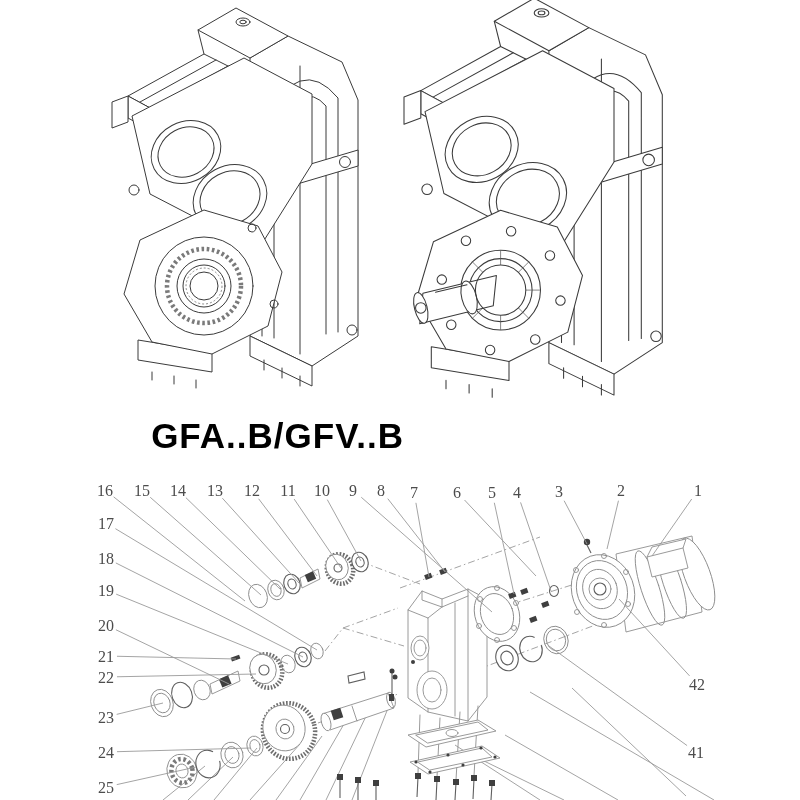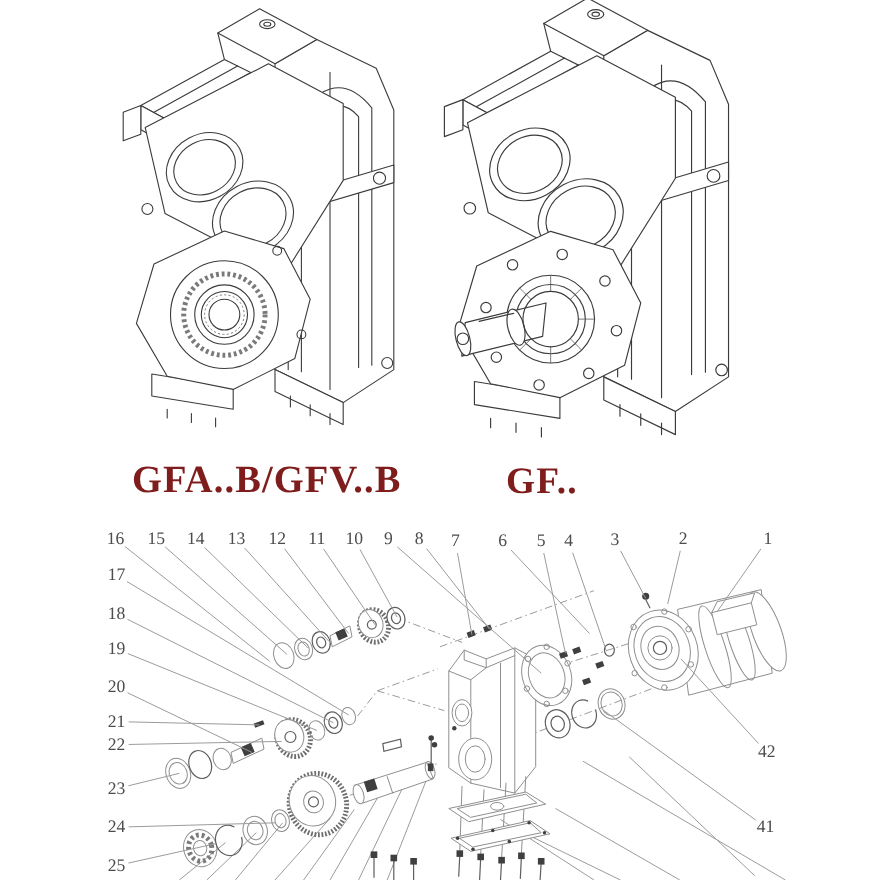--- a/index.html
+++ b/index.html
@@ -1,20 +1,20 @@
 <!DOCTYPE html>
 <html><head>
 <meta charset="utf-8">
 <style>
   html,body{margin:0;padding:0;background:#ffffff;}
   #page{position:relative;width:800px;height:800px;background:#ffffff;overflow:hidden;
         font-family:"Liberation Serif", serif;}
   svg{position:absolute;left:0;top:0;}
-  .model-label{position:absolute;text-align:left;font-weight:bold;color:#7f1d1d;
-        font-family:Liberation Serif, serif;letter-spacing:1px;}
+  .model-label{position:absolute;text-align:right;font-weight:bold;color:#000000;
+        font-family:Liberation Sans, sans-serif;letter-spacing:1px;}
   #label-left{left:120px;top:416px;width:284px;font-size:35px;}
   #label-right{left:460px;top:419px;width:160px;font-size:34px;}
   
   .ln{fill:none;stroke:#3b3b3b;stroke-width:1;stroke-linejoin:round;stroke-linecap:round;}
   .lnw{fill:#ffffff;stroke:#3b3b3b;stroke-width:1;stroke-linejoin:round;}
   .lnt{fill:none;stroke:#5a5a5a;stroke-width:.7;}
   
   .ex{fill:none;stroke:#8e8e8e;stroke-width:.9;stroke-linejoin:round;stroke-linecap:round;}
   .exw{fill:#ffffff;stroke:#8e8e8e;stroke-width:.9;}
   .exd{fill:none;stroke:#5f5f5f;stroke-width:1.1;}
@@ -322,15 +322,14 @@
           <text x="106" y="787" class="callout">25</text>
           <line x1="689.5627124114243" y1="675.89526352527" x2="619" y2="599" class="leader"></line>
           <text x="697" y="684" class="callout">42</text>
           <line x1="687.0777294790054" y1="745.566253910031" x2="549" y2="646" class="leader"></line>
           <text x="696" y="752" class="callout">41</text>
         </g>
   </g>
 </svg>
 
 <div id="label-left" class="model-label">GFA..B/GFV..B</div>
-<div id="label-right" class="model-label">GF..</div>
 
 </div>
 
 </body></html>

